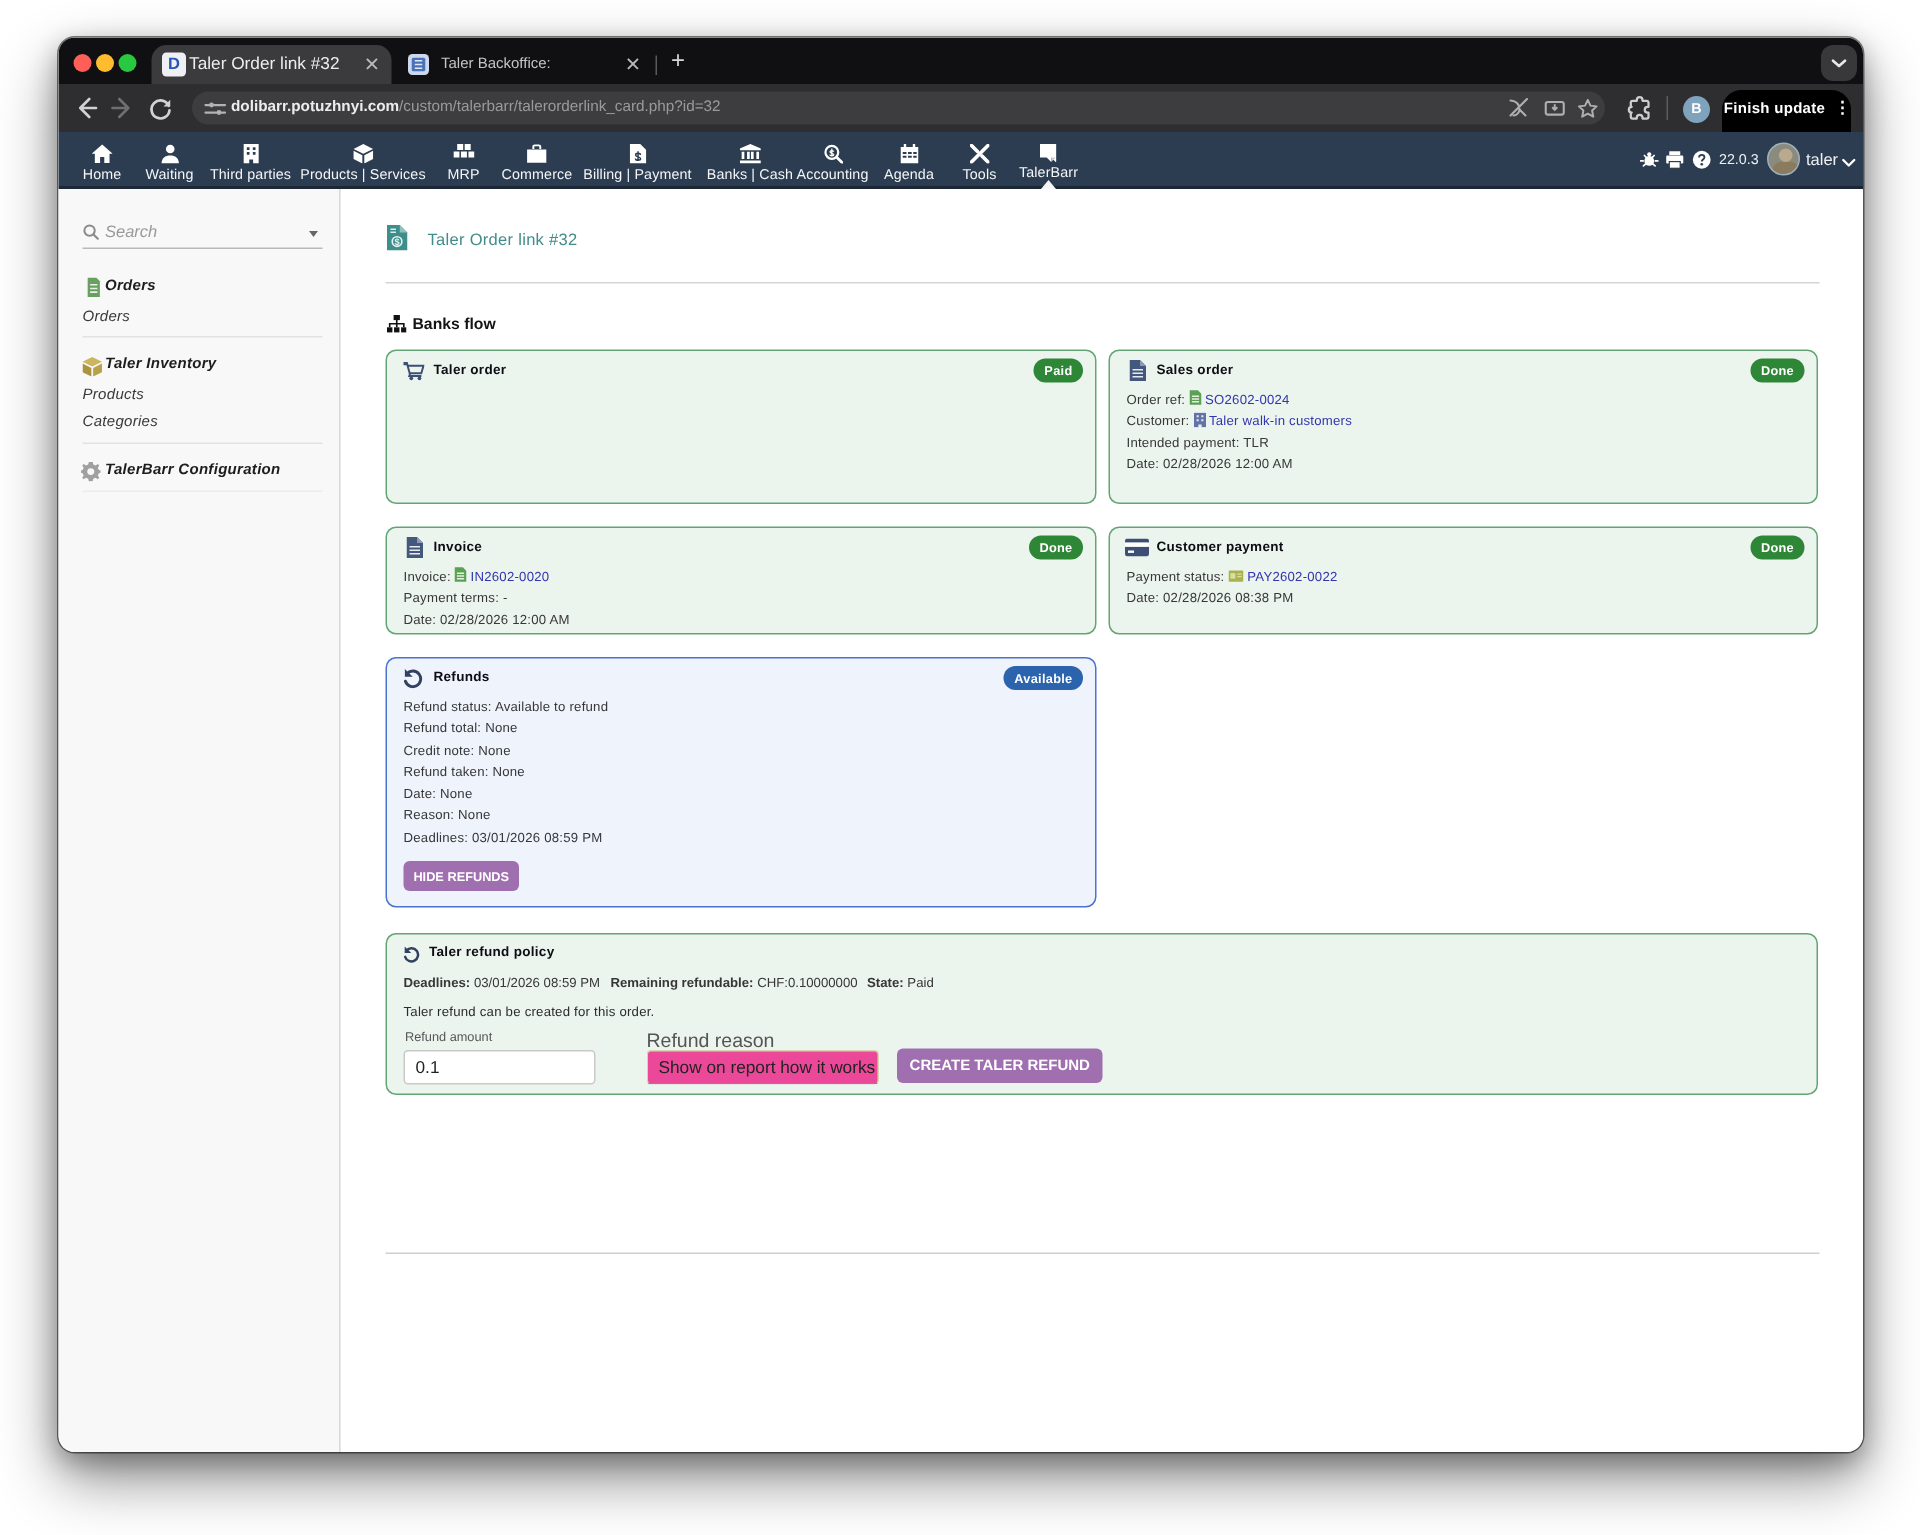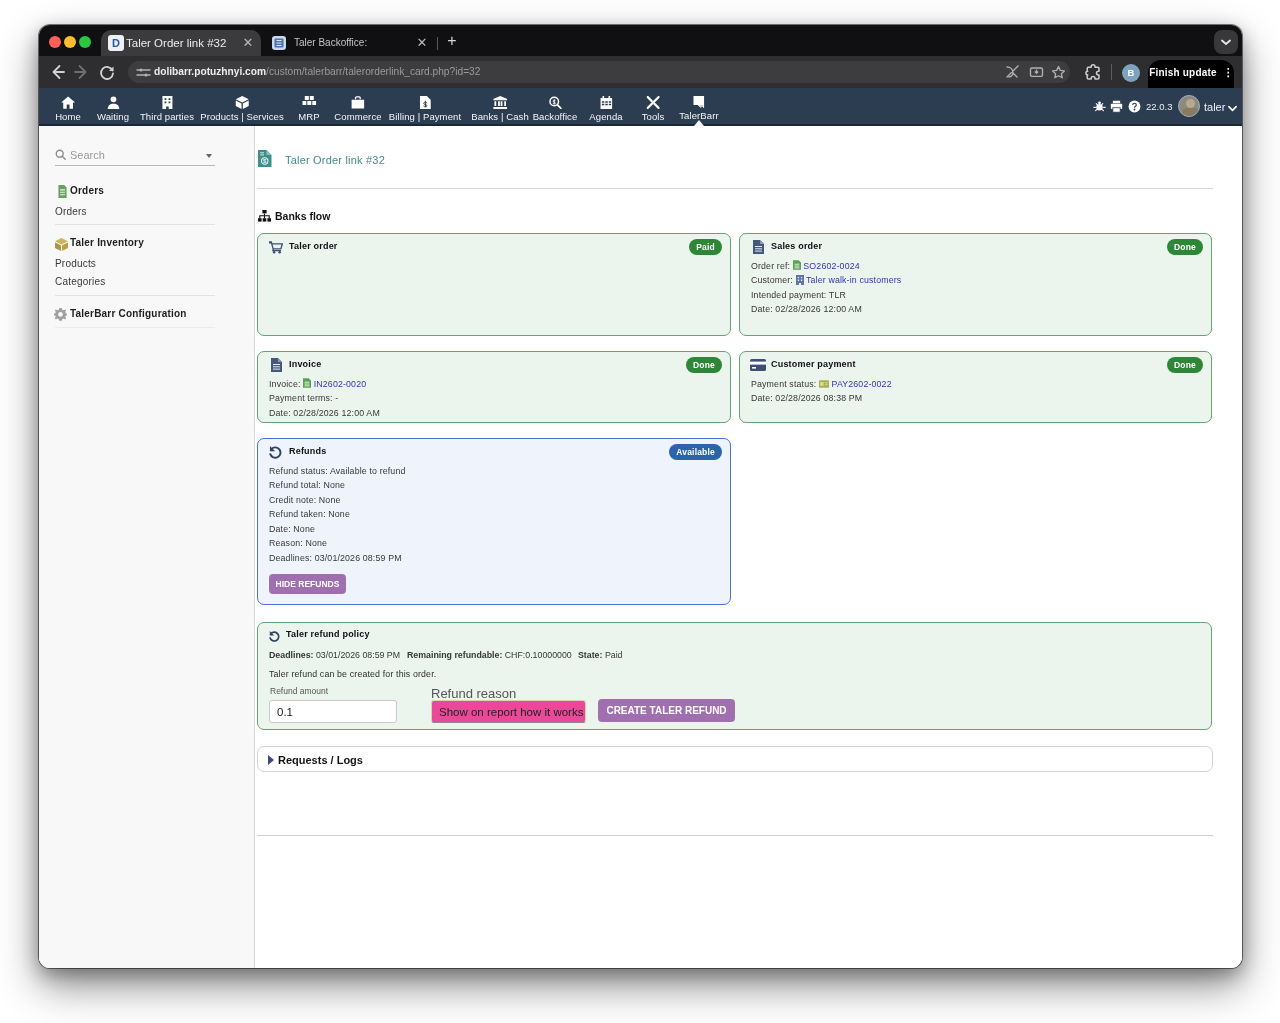--- a/index.html
+++ b/index.html
@@ -29,21 +29,21 @@
   .vsep { position:absolute; left:1072px; top:8px; width:1px; height:16px; background:#5c5c5c; }
   
   .dmenu { position:absolute; left:0; top:63px; width:100%; height:38px; background:#2c3d51; box-shadow:inset 0 -2px 0 rgba(10,16,24,.45); }
   .mi { position:absolute; top:7.5px; transform:translateX(-50%); text-align:center; color:#f4f6f8; }
   .mi svg { display:block; margin:0 auto 2px; }
   .mi .lb { font-size:9.5px; white-space:nowrap; letter-spacing:.1px; }
   .caret { position:absolute; left:655px; top:32px; width:0; height:0; border-left:5px solid transparent; border-right:5px solid transparent; border-bottom:6px solid #f6f6f6; }
   .rtxt { position:absolute; top:11px; color:#eef1f4; font-size:11.5px; }
   
   .content { position:absolute; left:0; top:101px; width:100%; height:842px; background:#fff; }
-  .sidebar { position:absolute; left:0; top:0; width:216px; height:100%; background:#f8f8f8; border-right:1px solid #d9d9d9; }
+  .sidebar { position:absolute; left:0; top:0; width:188px; height:100%; background:#f8f8f8; border-right:1px solid #d9d9d9;font-style:italic; }
   .sline { position:absolute; left:16px; width:160px; height:1px; background:#e2e2e2; }
   .shead { position:absolute; left:31px; font-size:10px; font-weight:bold; color:#1d1d1d; white-space:nowrap; letter-spacing:.2px; }
   .sitem { position:absolute; left:16px; font-size:10px; color:#383838; letter-spacing:.2px; }
   .sic { position:absolute; left:16px; width:13px; height:13px; }
   
   .main { position:absolute; left:188px; top:0; width:1015px; height:100%; }
   .h1 { position:absolute; left:58px; top:28px; font-size:11px; color:#428c89; font-weight:500; letter-spacing:.2px; }
   .hr { position:absolute; left:30px; width:956px; height:1px; background:#d4d4d4; }
   .sect { position:absolute; left:48px; top:84px; font-size:10.5px; font-weight:bold; color:#141414; }
   .card { position:absolute; border-radius:7px; }
@@ -179,21 +179,21 @@
           <path d="M7 0 L14 3 V4.2 H0 V3 Z M1.2 5.2 H3 V10 H1.2 Z M4.8 5.2 H6.6 V10 H4.8 Z M7.4 5.2 H9.2 V10 H7.4 Z M11 5.2 H12.8 V10 H11 Z M0 11 H14 V13 H0 Z" fill="#fff"></path>
         </svg>
       <div class="lb">Banks | Cash</div>
     </div>
     <div class="mi" style="left:516px">
       <svg width="13" height="13" viewBox="0 0 14 14">
           <circle cx="6" cy="6" r="4.6" stroke="#fff" stroke-width="1.6" fill="none"></circle>
           <path d="M9.5 9.5 L13.5 13.5" stroke="#fff" stroke-width="2" stroke-linecap="round"></path>
           <path d="M6 3.2 V8.8 M4.6 7.6 C4.6 8.2 5.2 8.5 6 8.5 C6.8 8.5 7.4 8.2 7.4 7.7 C7.4 7.2 6.9 7 6 6.7 C5.1 6.4 4.7 6.2 4.7 5.6 C4.7 5.1 5.2 4.7 6 4.7 C6.8 4.7 7.3 5 7.3 5.5" stroke="#fff" stroke-width=".9" fill="none"></path>
         </svg>
-      <div class="lb">Backoffice</div>
+      <div class="lb">Accounting</div>
     </div>
     <div class="mi" style="left:567px">
       <svg width="12" height="13" viewBox="0 0 12 13">
           <path d="M0 2 H12 V13 H0 Z" fill="#fff"></path>
           <path d="M3 0 V2.6 M9 0 V2.6" stroke="#fff" stroke-width="1.6"></path>
           <path d="M1.5 6 H4 M5 6 H7.5 M8.5 6 H10.8 M1.5 8.5 H4 M5 8.5 H7.5 M8.5 8.5 H10.8" stroke="#2c3d51" stroke-width="1.3"></path>
         </svg>
       <div class="lb">Agenda</div>
     </div>
     <div class="mi" style="left:614px">
@@ -366,20 +366,16 @@
           <div style="position:absolute;left:149px;top:27px;font-size:8.8px;color:#373737;white-space:nowrap"><b>Remaining refundable:</b> CHF:0.10000000</div>
           <div style="position:absolute;left:320px;top:27px;font-size:8.8px;color:#373737;white-space:nowrap"><b>State:</b> Paid</div>
         <div style="position:absolute;left:11px;top:46px;font-size:8.8px;color:#2c2c2c;letter-spacing:.15px">Taler refund can be created for this order.</div>
         <div style="position:absolute;left:12px;top:63px;font-size:8.5px;color:#555">Refund amount</div>
         <div style="position:absolute;left:173px;top:63px;font-size:13px;color:#555">Refund reason</div>
         <div class="ibox" style="left:11px;top:77px;width:128px;height:23px;line-height:22px">0.1</div>
         <div class="ibox" style="left:173px;top:77px;width:155px;height:23px;line-height:22px;background:#ec4899;border-color:#d8d4b0;border-bottom-color:#8a8a8a">Show on report how it works</div>
         <div class="btn" style="left:340px;top:76px;width:137px;height:23px;font-size:10px;line-height:23px">CREATE TALER REFUND</div>
       </div>
 
-      <div class="fold" style="top:620px">
-          <div class="fa"></div>
-          <div class="ft">Requests / Logs</div>
-        </div>
       <div class="hr" style="top:709px;background:#cfcfcf"></div>
     </div>
   </div>
 </div>
 
 </body></html>

